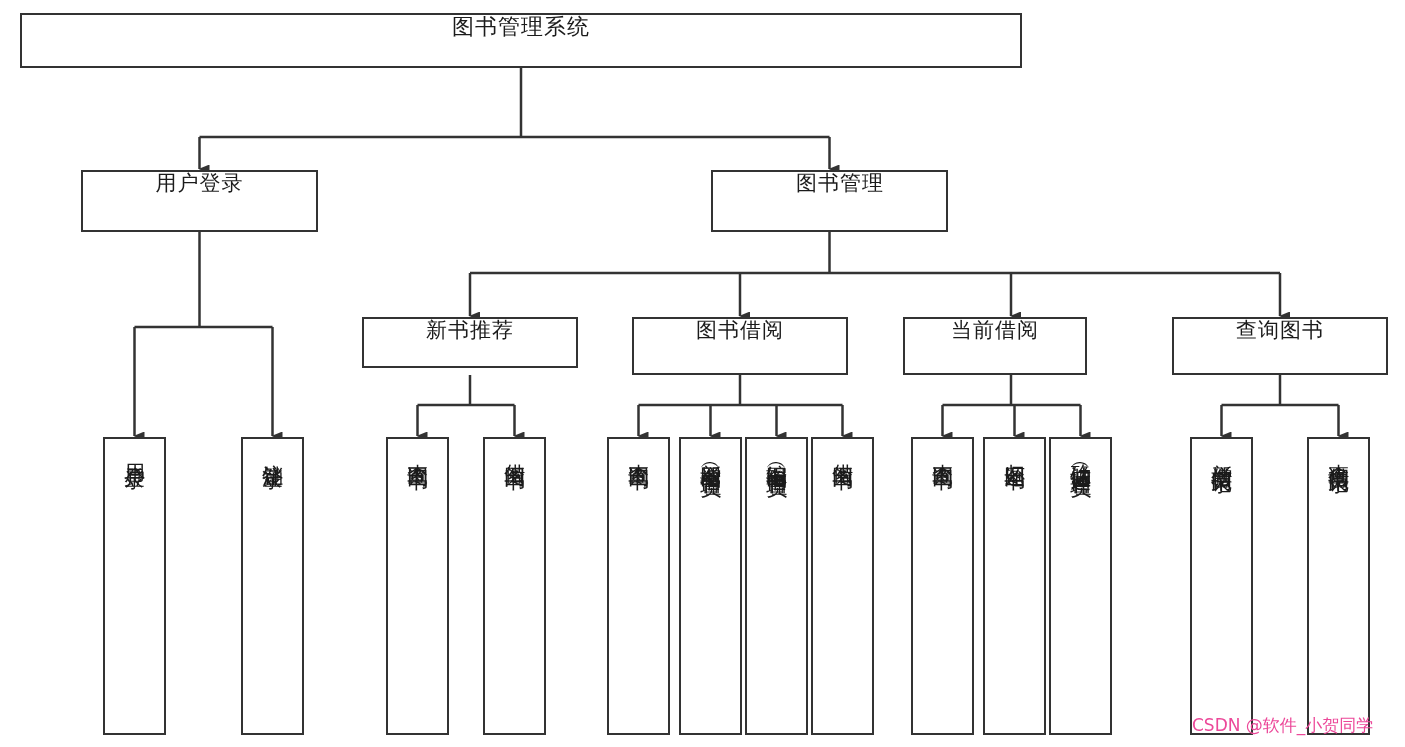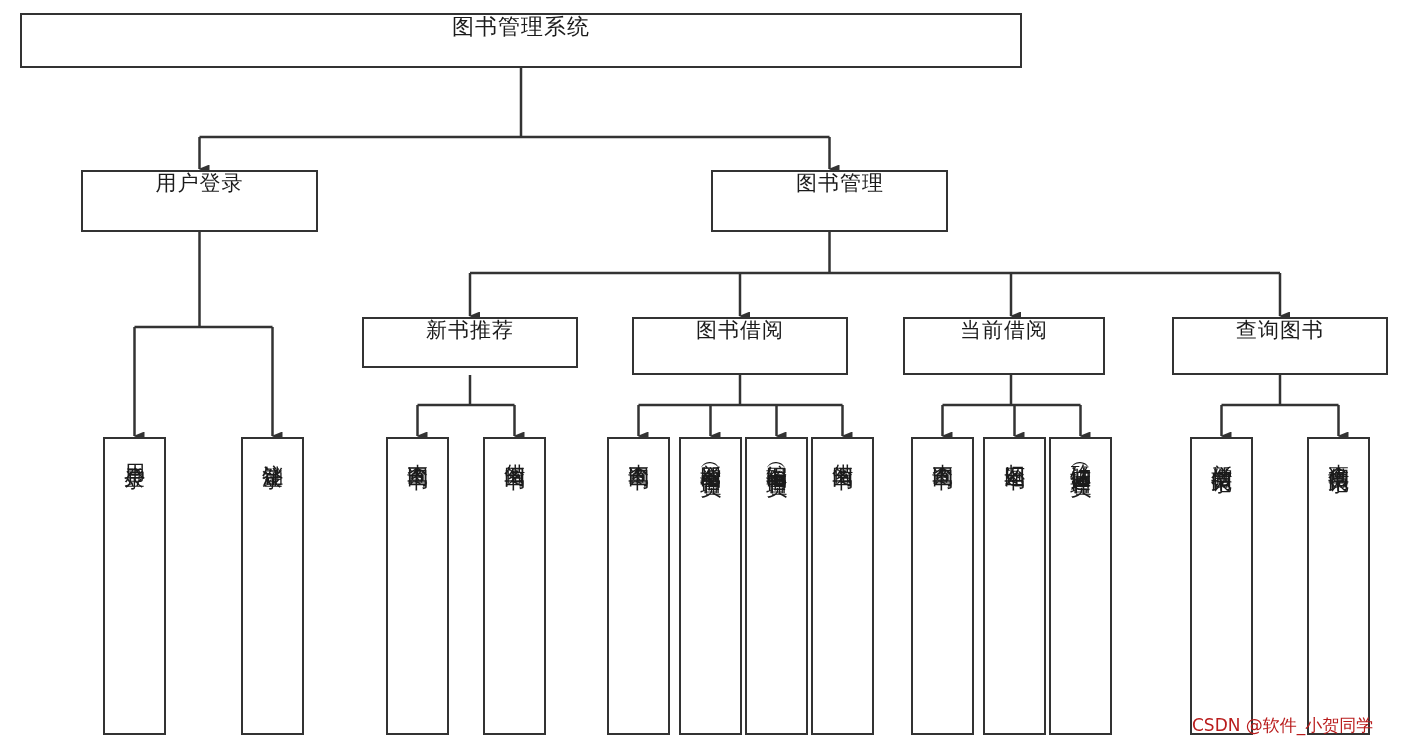--- a/index.html
+++ b/index.html
@@ -57,21 +57,21 @@
     white-space: nowrap;
   }
   .node.root .label {
     font-size: 22px;
   }
   #watermark {
     position: absolute;
     left: 1192px;
     top: 714px;
     font-size: 17px;
-    color: #b91c1c;
+    color: #ec4899;
     white-space: nowrap;
     z-index: 5;
     font-family: "DejaVu Sans", "Liberation Sans", sans-serif;
   }
 </style>
 </head>
 <body>
 
 <div id="canvas">
 
@@ -128,21 +128,21 @@
   <div class="node" style="left:711px;top:170px;width:237px;height:62px;padding-left:21px;">
     <span class="label">图书管理</span>
   </div>
 
   <div class="node" style="left:362px;top:317px;width:216px;height:51px;">
     <span class="label">新书推荐</span>
   </div>
   <div class="node" style="left:632px;top:317px;width:216px;height:58px;">
     <span class="label">图书借阅</span>
   </div>
-  <div class="node" style="left:903px;top:317px;width:202px;height:58px;">
+  <div class="node" style="left:903px;top:317px;width:184px;height:58px;">
     <span class="label">当前借阅</span>
   </div>
   <div class="node" style="left:1172px;top:317px;width:216px;height:58px;">
     <span class="label">查询图书</span>
   </div>
 
   <div class="node vertical" style="left:103px;top:437px;width:63px;height:298px;">
     <span class="label">用户登录</span>
   </div>
   <div class="node vertical" style="left:241px;top:437px;width:63px;height:298px;">

